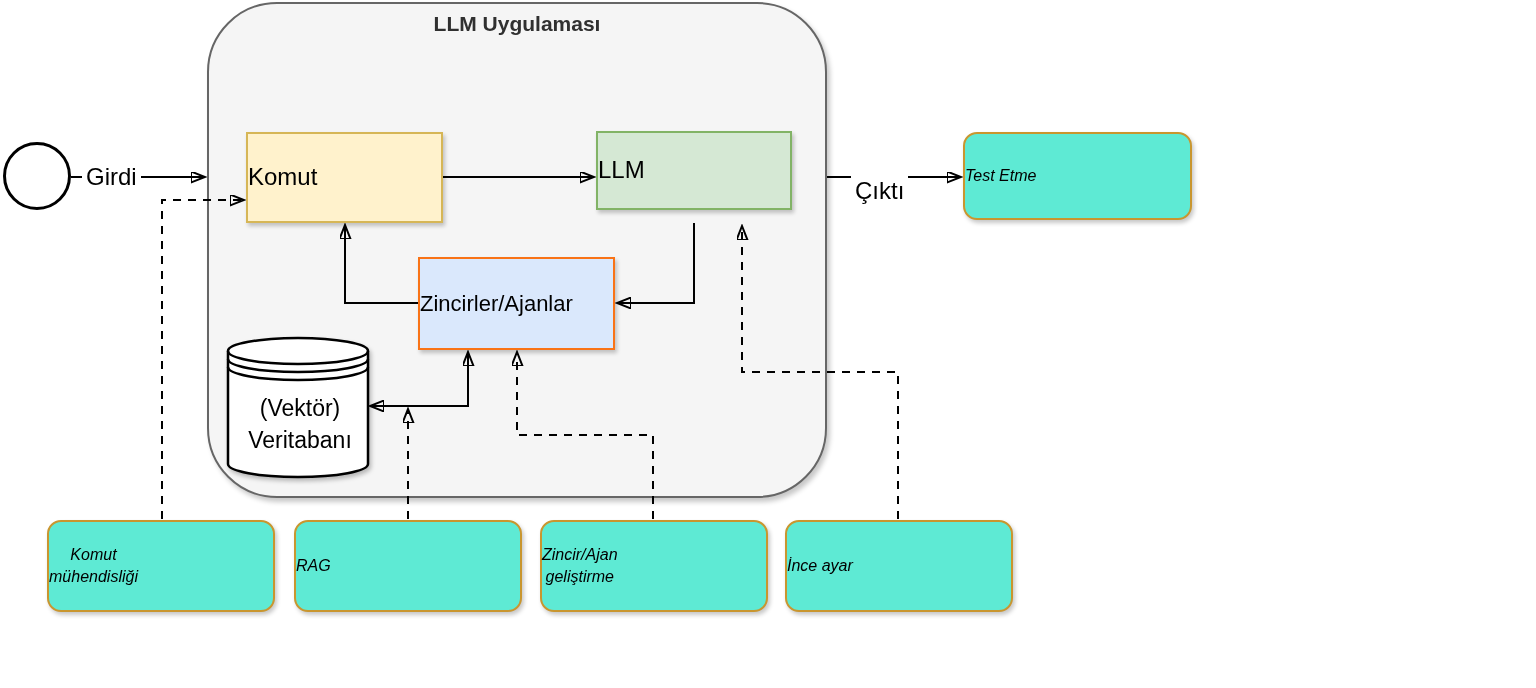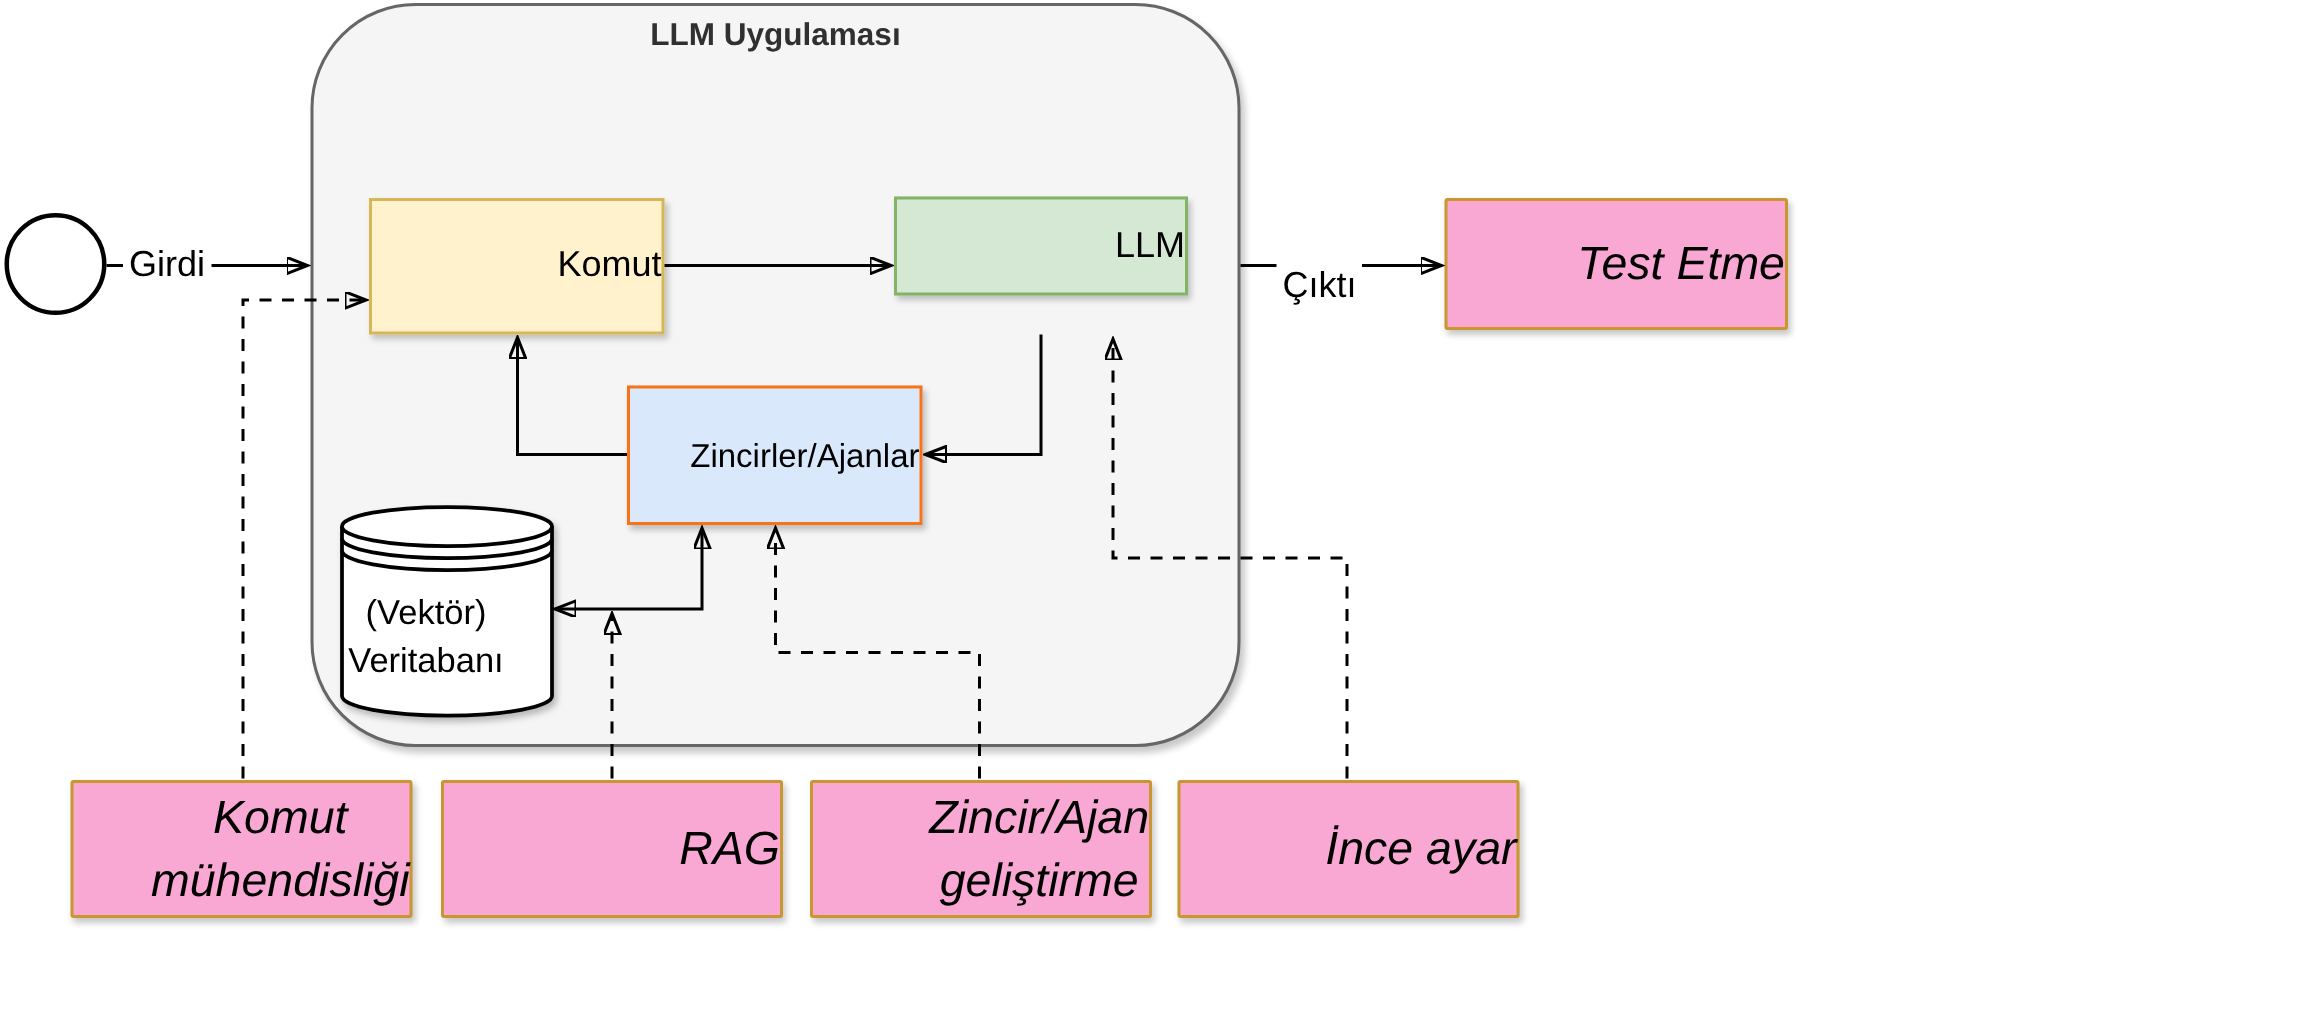--- a/index.html
+++ b/index.html
@@ -16,52 +16,52 @@
     box-shadow:3px 4px 5px rgba(0,0,0,0.22);
     z-index:1;
   }
   .app-title{
     left:207px;top:12px;width:620px;height:44px;
     text-align:center;font-size:21px;font-weight:bold;color:#303030;
     z-index:3;
   }
   
   .node{
-    display:flex;align-items:center;justify-content:flex-end;text-align:center;
+    display:flex;align-items:center;justify-content:flex-start;text-align:center;
     font-size:24px;color:#000;z-index:3;
     box-shadow:2px 3px 4px rgba(0,0,0,0.22);
     box-sizing:border-box;line-height:1.35;
   }
   .node-komut{left:246px;top:132px;width:197px;height:91px;background:#fff2cc;border:2px solid #d6b656;}
-  .node-llm{left:596px;top:131px;width:196px;height:66px;background:#d5e8d4;border:2px solid #82b366;}
+  .node-llm{left:596px;top:131px;width:196px;height:79px;background:#d5e8d4;border:2px solid #82b366;}
   .node-zincirler{left:418px;top:257px;width:197px;height:93px;background:#dae8fc;border:2px solid #f97316;font-size:22px;white-space:nowrap;}
   .orange{
-    background:#f9a8d4;border:2px solid #c9962f;border-radius:2px;
-    font-style:italic;font-size:31px;
+    background:#5eead4;border:2px solid #c9962f;border-radius:14px;
+    font-style:italic;font-size:16px;
   }
   .node-test{left:963px;top:132px;width:229px;height:88px;}
   .bbox{top:520px;width:228px;height:92px;}
   .b1{left:47px;} .b2{left:294px;} .b3{left:540px;} .b4{left:785px;}
   
   .start-circle{
     left:3px;top:142px;width:62px;height:62px;border-radius:50%;
     background:#ffffff;border:3px solid #000;z-index:3;
   }
   
   .edge-label{
     font-size:24px;color:#000;background:#ffffff;padding:0 4px;z-index:5;
     line-height:30px;
   }
   .lbl-girdi{left:82px;top:162px;}
   .lbl-cikti{left:851px;top:176px;}
   
   .cyl-svg{left:220px;top:332px;z-index:2;filter:drop-shadow(2px 3px 2px rgba(0,0,0,0.25));}
   .db-label{
     left:228px;top:392px;width:112px;text-align:center;z-index:3;
-    font-size:23px;line-height:32px;color:#000;
+    font-size:23px;line-height:32px;color:#000;padding-left:16px;
   }
   .wires{left:0;top:0;z-index:4;pointer-events:none;}
   .wires path{fill:none;stroke:#000;stroke-width:2;}
   .wires path.dashed{stroke-dasharray:8 7;}
 </style>
 </head>
 <body>
 
 <div class="abs app-container"></div>
 <div class="abs app-title">LLM Uygulaması</div>

